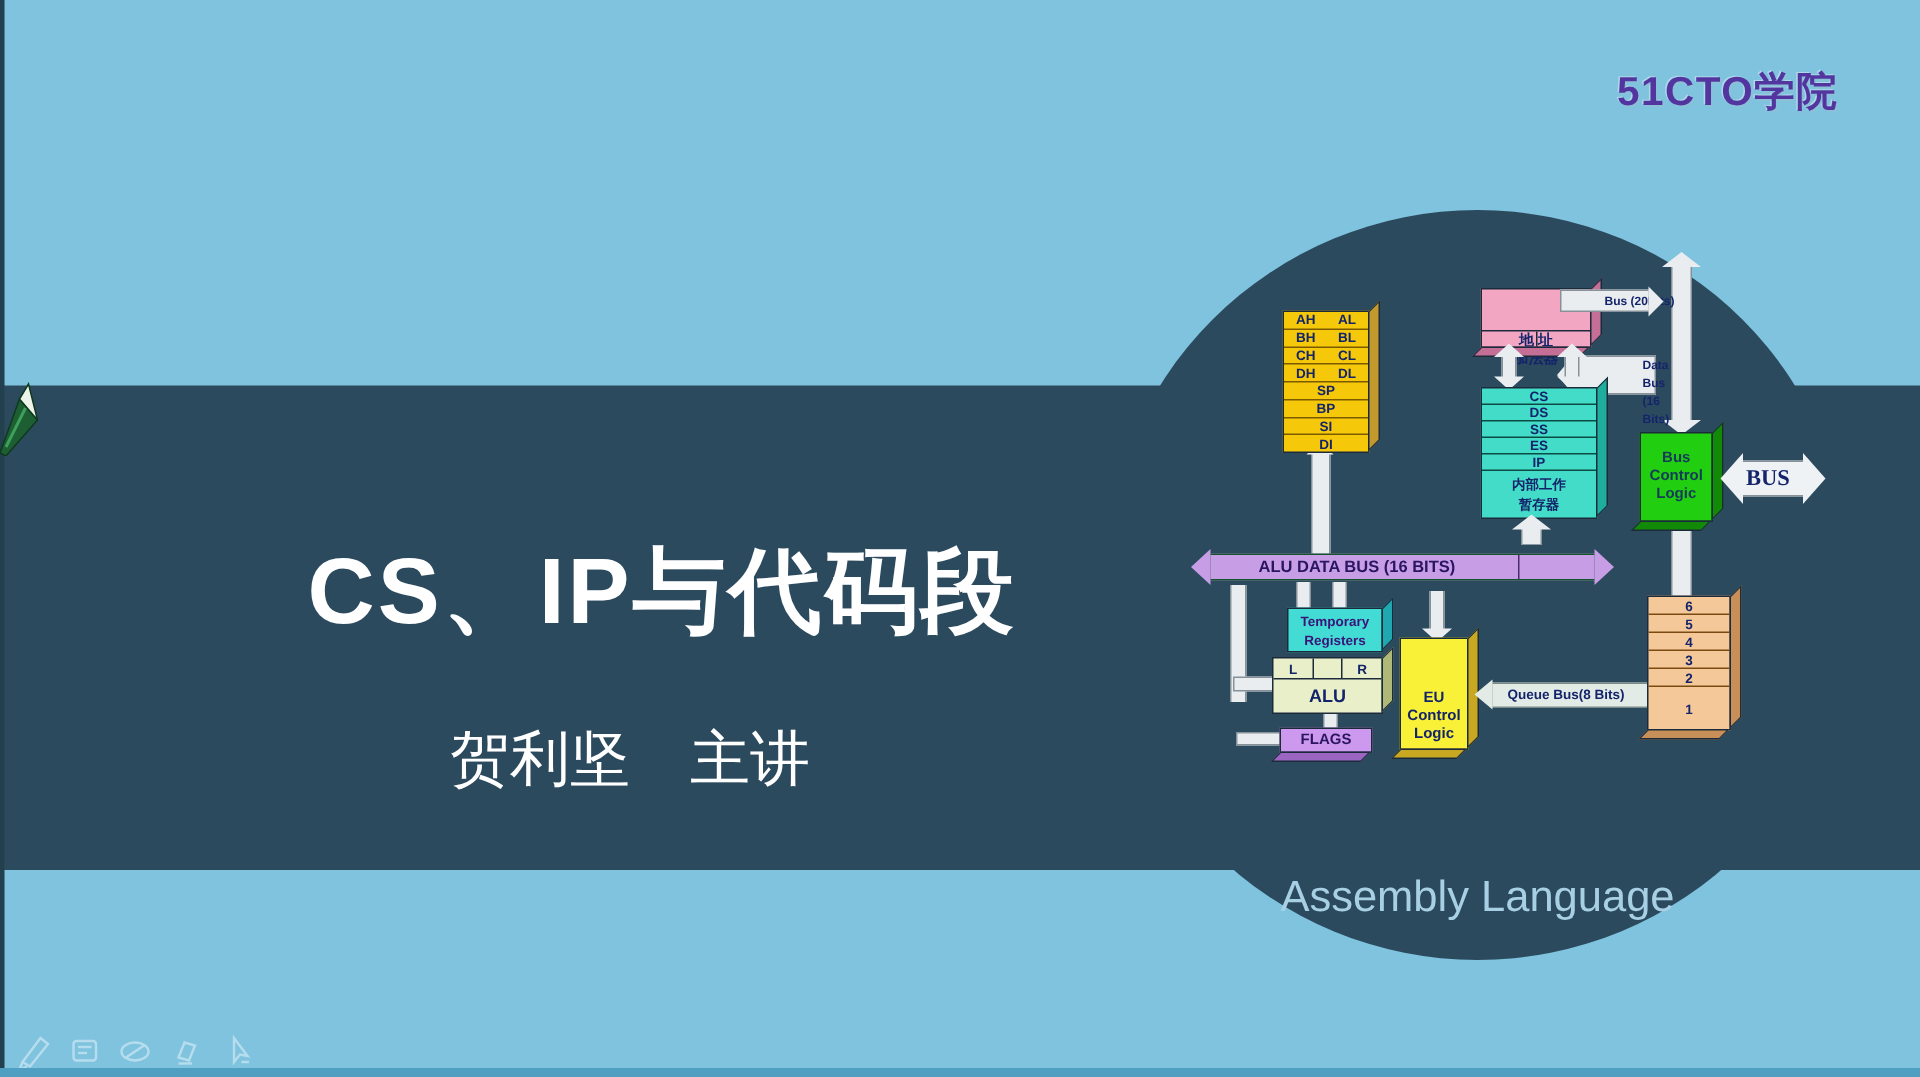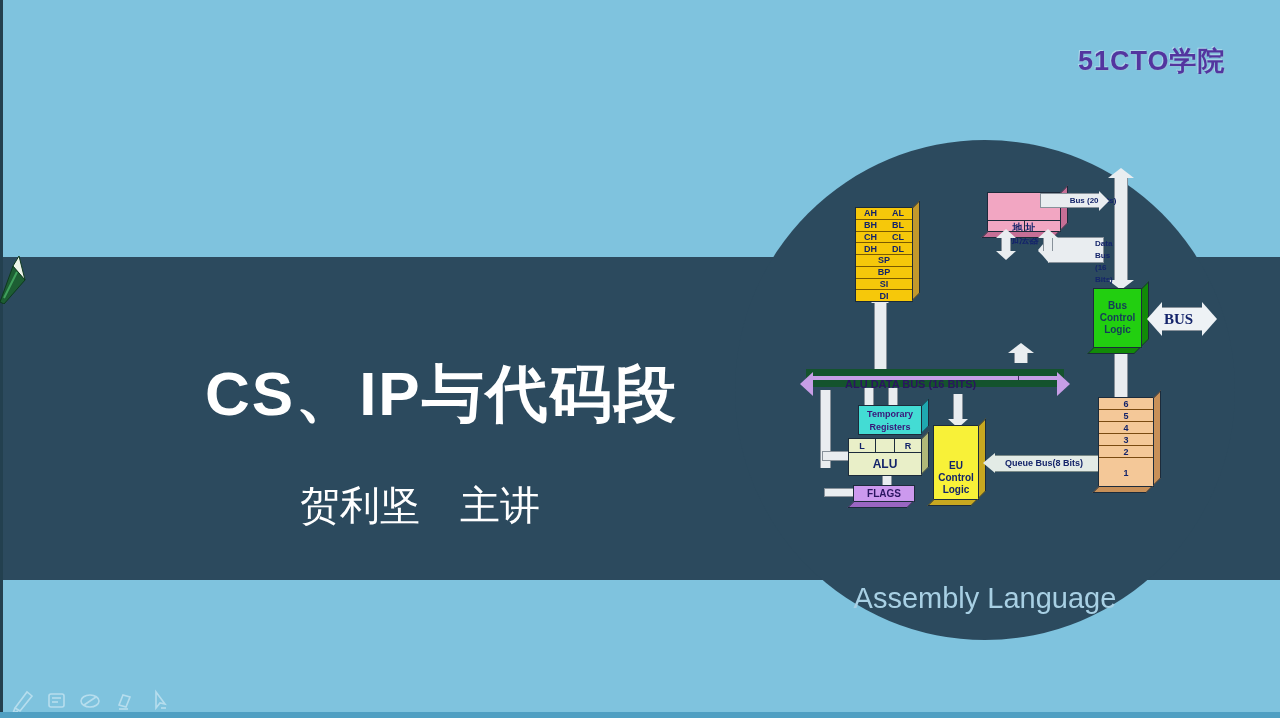--- a/index.html
+++ b/index.html
@@ -129,20 +129,32 @@
     <div class="vshaft"></div>
       <div class="h20u"></div>
       <div class="h20d"></div>
   </div>
   <div class="abs aw20" style="left:1038px;top:229px;width:20px;height:31px;">
     <div class="vshaft"></div>
       <div class="h20u"></div>
       <div class="h20d"></div>
   </div>
 
+  <div class="abs dbox" style="left:987px;top:258px;width:78px;height:88px;background:#43dcc8;">
+    <div class="side-r" style="background:#1fae9e;"></div>
+    <div class="seg-row navy">CS</div>
+    <div class="seg-row navy">DS</div>
+    <div class="seg-row navy">SS</div>
+    <div class="seg-row navy">ES</div>
+    <div class="seg-row navy">IP</div>
+    <div class="navy" style="font-size:9px;text-align:center;line-height:13px;padding-top:3px;">
+      <span style="display:block;">内部工作</span>
+      <span style="display:block;">暂存器</span>
+    </div>
+  </div>
 
   <div class="abs aw26" style="left:1008px;top:343px;width:26px;height:29px;">
     <div class="vshaft"></div>
       <div class="h26u"></div>
   </div>
 
   <div class="abs dbox" style="left:855px;top:207px;width:58px;height:95px;background:#f6c80a;">
     <div class="side-r" style="background:#c2992c;"></div>
     <div class="reg-row navy">
         <span>AH</span>
@@ -159,21 +171,21 @@
     <div class="reg-row navy">
         <span>DH</span>
         <span>DL</span>
       </div>
     <div class="reg-row single navy">SP</div>
     <div class="reg-row single navy">BP</div>
     <div class="reg-row single navy">SI</div>
     <div class="reg-row single navy" style="border-bottom:none;">DI</div>
   </div>
 
-  <div class="abs" style="left:806px;top:369px;width:258px;height:18px;background:#c79ee6;border:7px solid #14532d;box-sizing:border-box;">
+  <div class="abs" style="left:806px;top:369px;width:258px;height:18px;background:#c79ee6;border:1px solid #14532d;box-sizing:border-box;">
     <span class="navy" style="position:absolute;left:32px;top:2px;font-size:11px;white-space:nowrap;color:#2a1560;">ALU DATA BUS (16 BITS)</span>
     <div style="position:absolute;left:205px;top:0;width:1px;height:100%;background:#4a2a6a;"></div>
     <div style="position:absolute;left:-13px;top:-4px;width:0;height:0;border-top:12px solid transparent;border-bottom:12px solid transparent;border-right:13px solid #c79ee6;"></div>
     <div style="position:absolute;right:-13px;top:-4px;width:0;height:0;border-top:12px solid transparent;border-bottom:12px solid transparent;border-left:13px solid #c79ee6;"></div>
   </div>
 
   <div class="abs dbox" style="left:858px;top:405px;width:64px;height:30px;background:#43dcd4;">
     <div class="side-r" style="background:#1fa8b0;"></div>
     <div class="navy" style="font-size:9px;text-align:center;line-height:13px;padding-top:2px;color:#3a1478;">
       <span style="display:block;">Temporary</span>

